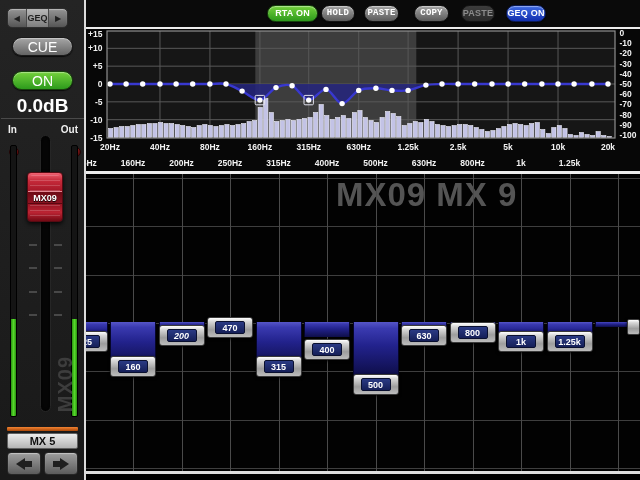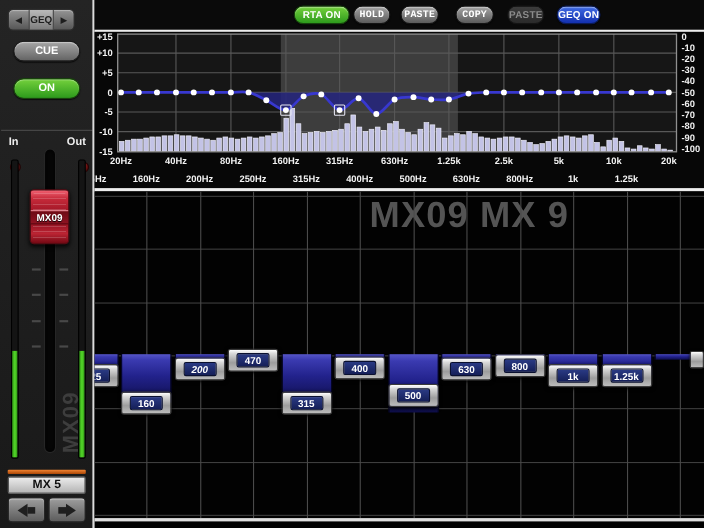--- a/index.html
+++ b/index.html
@@ -10,21 +10,21 @@
            background:linear-gradient(180deg,#242424,#191919);}
   .navbox{position:absolute;left:7px;top:8px;width:61px;height:20px;border-radius:5px;
           border:1px solid #2e2e2e;background:linear-gradient(#949494,#565656);
           display:flex;box-sizing:border-box;overflow:hidden;
           box-shadow:inset 0 1px 1px rgba(255,255,255,.35);}
   .navbox .seg{flex:1;display:flex;align-items:center;justify-content:center;
                font-size:8px;color:#1e1e1e;}
   .navbox .mid{background:linear-gradient(#b9b9b9,#7d7d7d);border-left:1px solid #4a4a4a;
                border-right:1px solid #4a4a4a;font-weight:bold;font-size:9px;flex:1.2;}
   .pillv{position:absolute;left:12px;width:61px;height:19px;border-radius:10px;text-align:center;
-         line-height:18px;font-weight:bold;font-size:10px;color:#fff;box-sizing:border-box;
+         line-height:18px;font-weight:normal;font-size:14px;color:#fff;box-sizing:border-box;
          border:1px solid #1a1a1a;box-shadow:inset 0 1px 1px rgba(255,255,255,.4),0 1px 1px rgba(0,0,0,.7);}
   .cue{top:37px;background:linear-gradient(#a6a6a6,#646464);}
   .on{top:71px;background:linear-gradient(#74d13c,#2d9a1c);border-color:#17430c;}
   #gain{position:absolute;left:0;top:95px;width:85px;text-align:center;color:#fff;
         font-size:19px;font-weight:bold;}
   #divider{position:absolute;left:1px;top:118px;width:83px;height:1px;background:#4a4a4a;}
   .inout{position:absolute;top:124px;color:#f0f0f0;font-size:10px;font-weight:bold;}
   .led{position:absolute;top:147px;width:8px;height:8px;border-radius:50%;
        background:radial-gradient(circle at 35% 30%,#b23030,#570b0b 70%);border:1px solid #230404;}
   .meter{position:absolute;top:145px;width:7px;height:272px;background:#141414;
@@ -101,20 +101,21 @@
       <div class="seg">
           <span>◀</span>
         </div>
       <div class="seg mid">GEQ</div>
       <div class="seg">
           <span>▶</span>
         </div>
     </div>
     <div class="pillv cue">CUE</div>
     <div class="pillv on">ON</div>
+    <div id="gain">0.0dB</div>
     <div id="divider"></div>
     <div class="inout" style="left:8px">In</div>
     <div class="inout" style="right:7px">Out</div>
     <div class="led" style="left:9px"></div>
     <div class="led" style="left:71px"></div>
     <div class="meter" style="left:10px">
         <div class="grn"></div>
       </div>
     <div class="meter" style="left:71px">
         <div class="grn"></div>
@@ -379,25 +380,25 @@
       </div>
       <div class="bfill" style="left: 121px; height: 4.85px;"></div>
       <div class="bhandle" style="left: 121px; top: 142.85px;">
         <div class="lab">470</div>
       </div>
       <div class="bfill" style="left: 169.5px; height: 43.65px;"></div>
       <div class="bhandle" style="left: 169.5px; top: 181.65px;">
         <div class="lab">315</div>
       </div>
       <div class="bfill" style="left: 218px; height: 14.55px;"></div>
-      <div class="bhandle" style="left: 218px; top: 150px;">
+      <div class="bhandle" style="left: 218px; top: 165px;">
         <div class="lab">400</div>
       </div>
       <div class="bfill" style="left: 266.5px; height: 53.35px;"></div>
-      <div class="bhandle" style="left: 266.5px; top: 175px;">
+      <div class="bhandle" style="left: 266.5px; top: 200px;">
         <div class="lab">500</div>
       </div>
       <div class="bfill" style="left: 315px; height: 12.61px;"></div>
       <div class="bhandle" style="left: 315px; top: 150.61px;">
         <div class="lab">630</div>
       </div>
       <div class="bfill" style="left: 363.5px; height: 9.7px;"></div>
       <div class="bhandle" style="left: 363.5px; top: 147.7px;">
         <div class="lab">800</div>
       </div>

